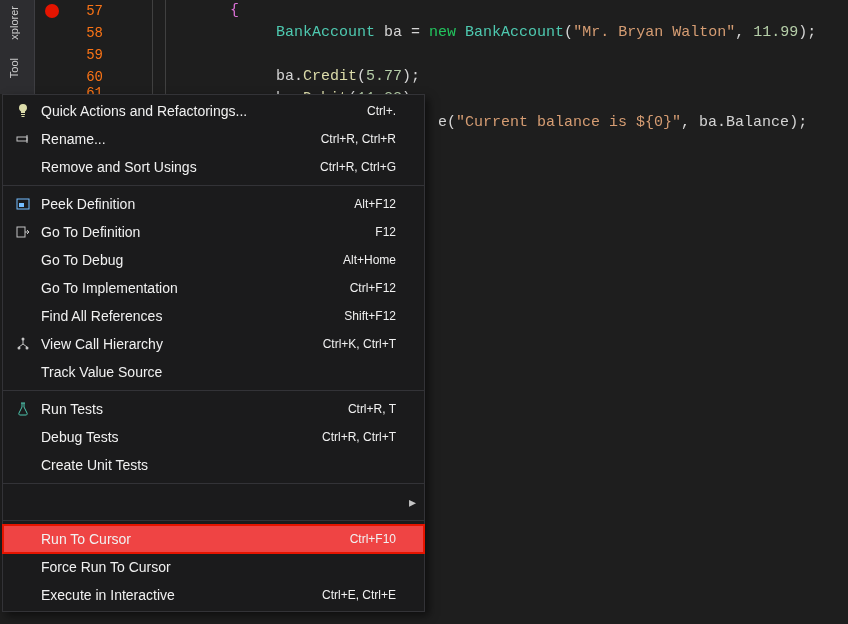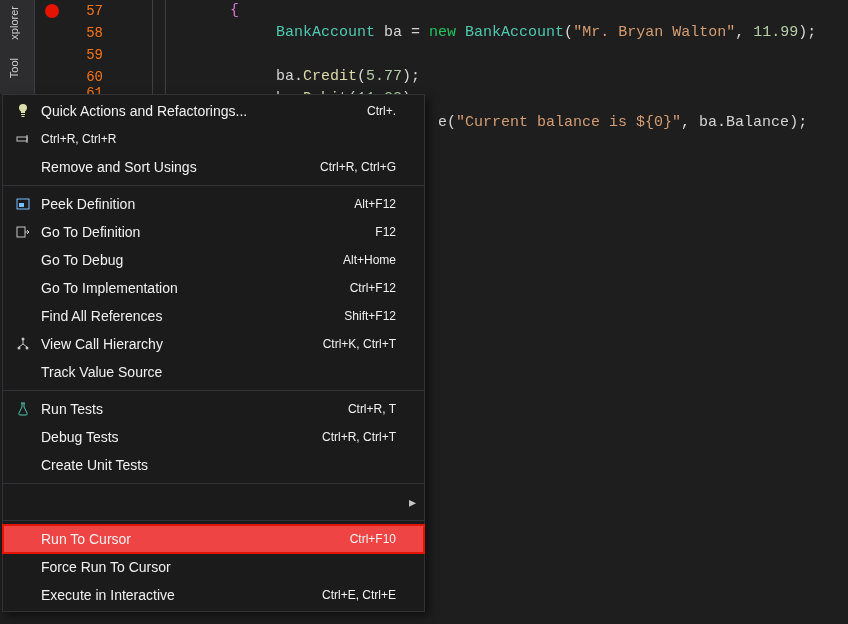--- a/index.html
+++ b/index.html
@@ -190,20 +190,21 @@
       <div class="menu-label">Quick Actions and Refactorings...</div>
       <div class="menu-shortcut">Ctrl+.</div>
     </div>
     <div class="menu-item">
       <div class="menu-icon">
         <svg width="16" height="16" viewBox="0 0 16 16">
           <rect x="2" y="6" width="10" height="4" fill="none" stroke="#c5c5c5"></rect>
           <path d="M12 4v8" stroke="#c5c5c5"></path>
         </svg>
       </div>
+      <div class="menu-label">Rename...</div>
       <div class="menu-shortcut">Ctrl+R, Ctrl+R</div>
     </div>
     <div class="menu-item">
       <div class="menu-icon"></div>
       <div class="menu-label">Remove and Sort Usings</div>
       <div class="menu-shortcut">Ctrl+R, Ctrl+G</div>
     </div>
     <div class="menu-sep"></div>
     <div class="menu-item">
       <div class="menu-icon">

